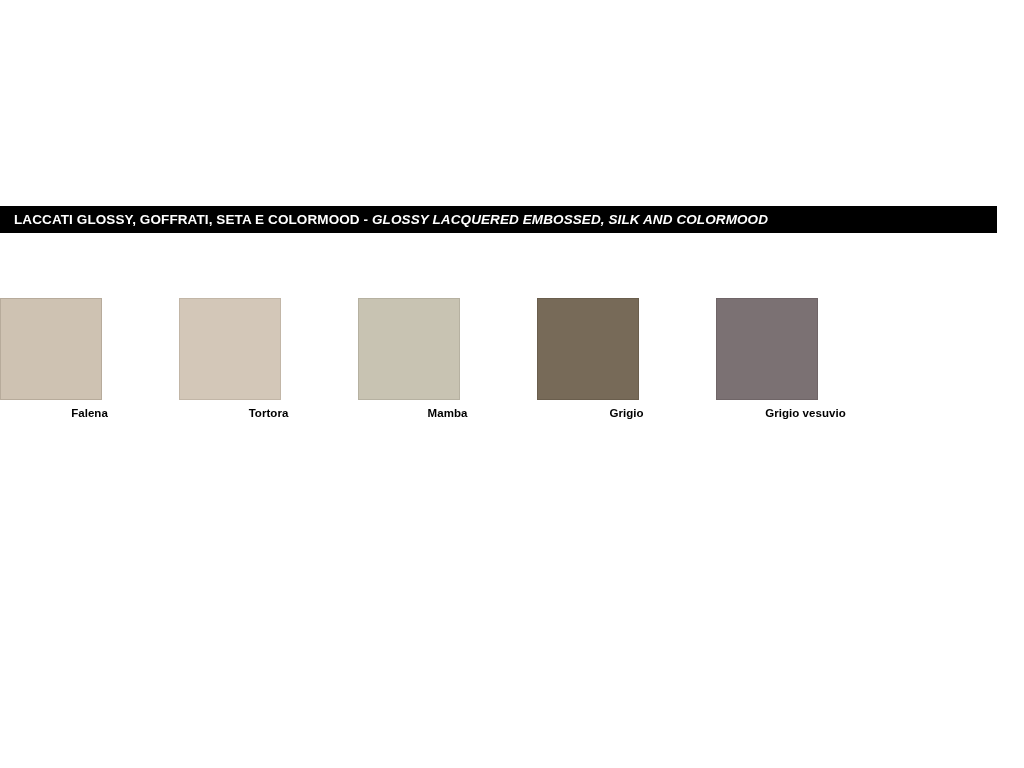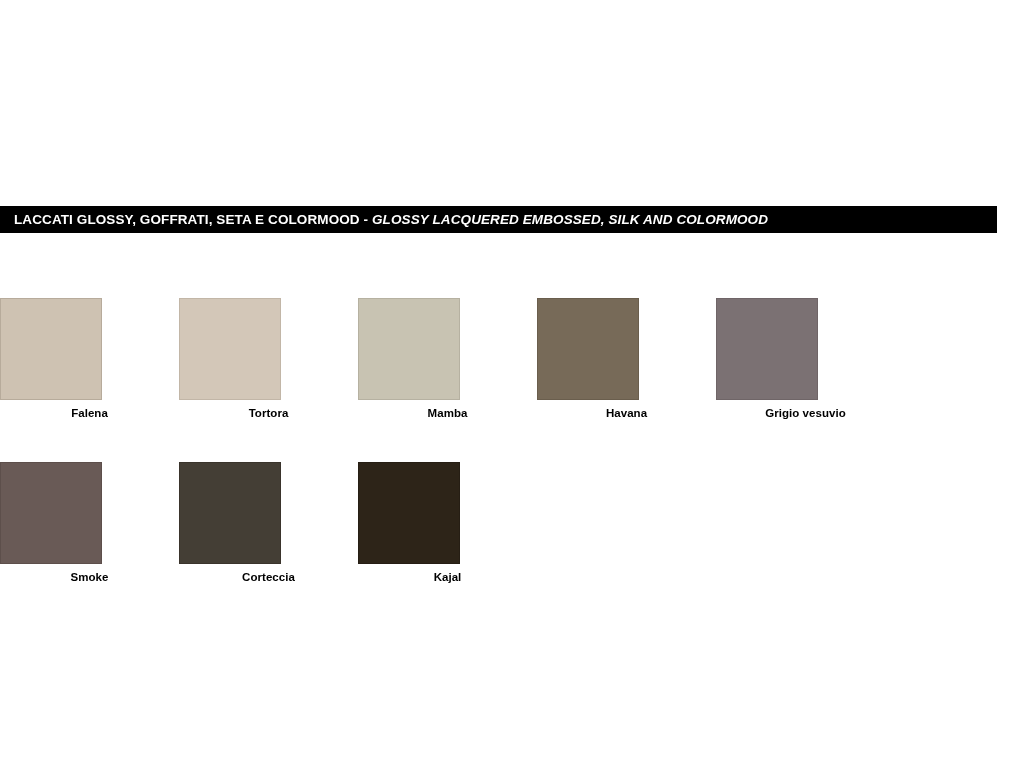--- a/index.html
+++ b/index.html
@@ -93,37 +93,23 @@
       <div class="swatch-cell">
         <div class="swatch-chip" style="background: rgb(211, 199, 184); border: 1px solid rgb(194, 182, 167);"></div>
         <div class="swatch-label">Tortora</div>
       </div>
       <div class="swatch-cell">
         <div class="swatch-chip" style="background: rgb(200, 195, 178); border: 1px solid rgb(182, 177, 161);"></div>
         <div class="swatch-label">Mamba</div>
       </div>
       <div class="swatch-cell">
         <div class="swatch-chip" style="background: rgb(119, 106, 88); border: 1px solid rgb(106, 94, 77);"></div>
-        <div class="swatch-label">Havana</div>
+        <div class="swatch-label">Grigio</div>
       </div>
       <div class="swatch-cell">
         <div class="swatch-chip" style="background: rgb(123, 113, 115); border: 1px solid rgb(111, 101, 103);"></div>
         <div class="swatch-label">Grigio vesuvio</div>
       </div>
     </div>
 
-    <div class="swatch-row">
-      <div class="swatch-cell">
-        <div class="swatch-chip" style="background: rgb(105, 90, 86); border: 1px solid rgb(93, 79, 75);"></div>
-        <div class="swatch-label">Smoke</div>
-      </div>
-      <div class="swatch-cell">
-        <div class="swatch-chip" style="background: rgb(68, 62, 53); border: 1px solid rgb(58, 52, 44);"></div>
-        <div class="swatch-label">Corteccia</div>
-      </div>
-      <div class="swatch-cell">
-        <div class="swatch-chip" style="background: rgb(45, 36, 24); border: 1px solid rgb(38, 30, 20);"></div>
-        <div class="swatch-label">Kajal</div>
-      </div>
-    </div>
 
   </div>
 </div>
 
 </body></html>

